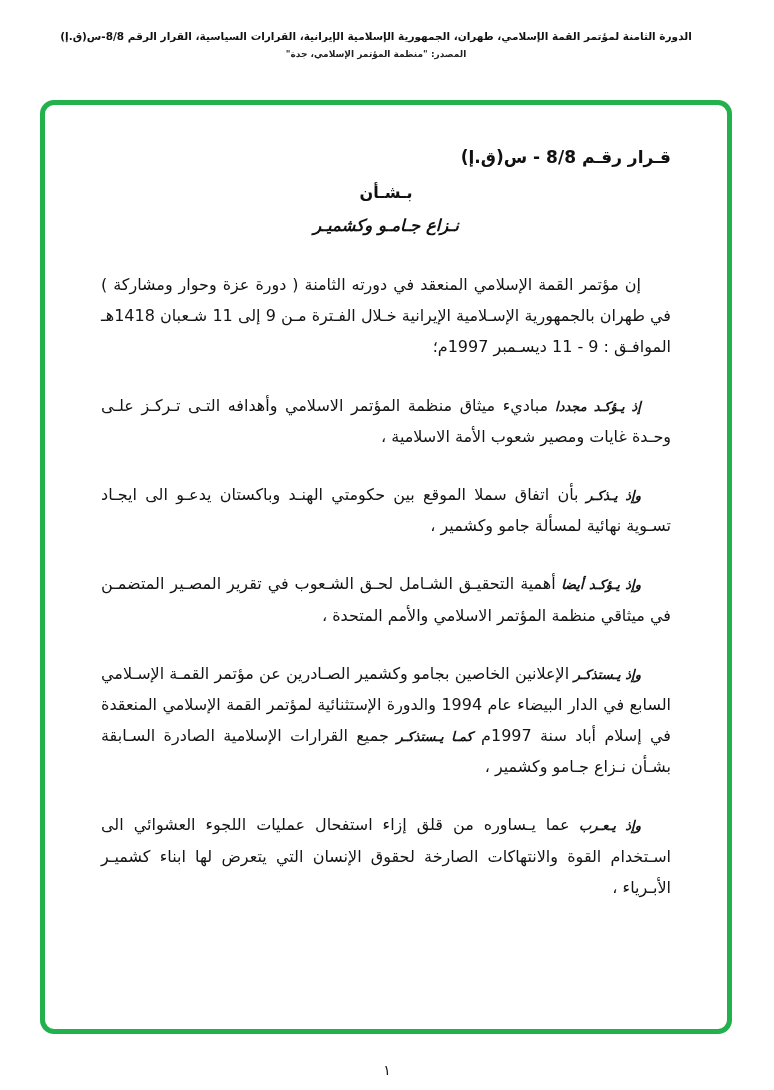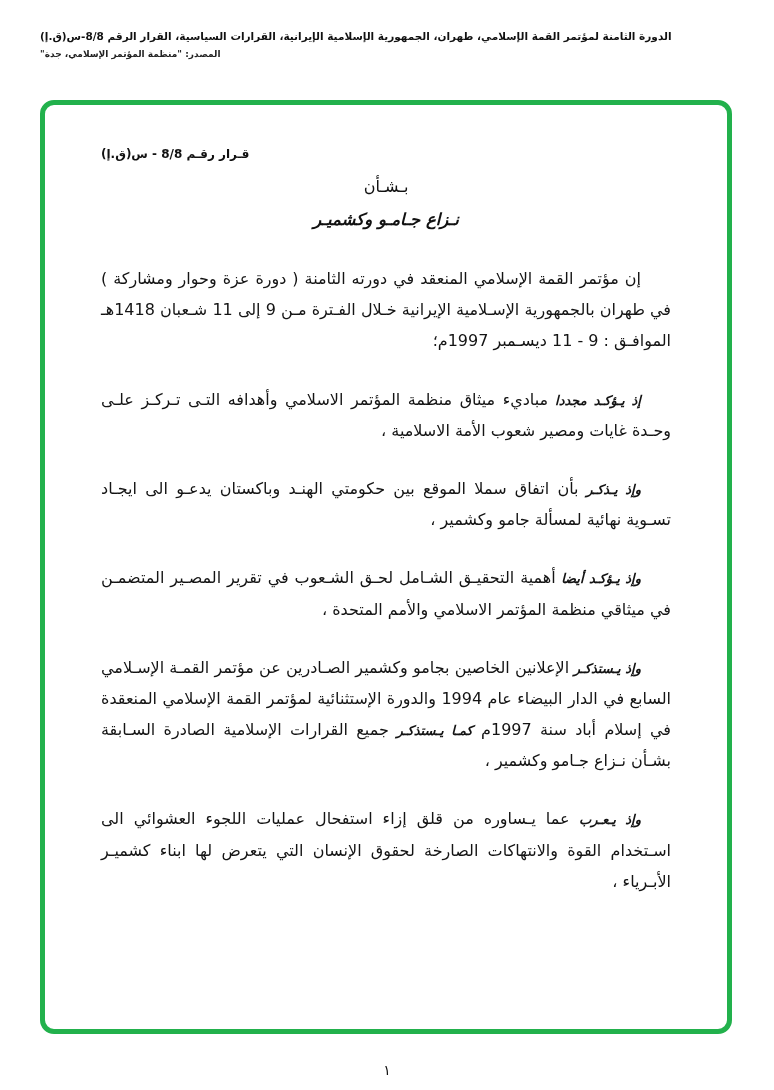--- a/index.html
+++ b/index.html
@@ -14,21 +14,21 @@
     background: #ffffff;
     direction: rtl;
     overflow: hidden;
   }
 
   .header {
     position: absolute;
     top: 30px;
     right: 62px;
     left: 40px;
-    text-align: left;
+    text-align: center;
     color: #111;
   }
   .header-line1 {
     font-size: 10.5px;
     font-weight: 700;
     letter-spacing: 0.2px;
     white-space: nowrap;
   }
   .header-line2 {
     margin-top: 7px;
@@ -44,29 +44,29 @@
     left: 40px;
     bottom: 56px;
     border: 5px solid #22b14c;
     border-radius: 14px;
     padding: 42px 56px 8px 56px;
     overflow: hidden;
     background: #fff;
   }
 
   .doc-title {
-    text-align: left;
+    text-align: right;
     font-weight: 700;
-    font-size: 12px;
+    font-size: 17px;
     color: #111;
     letter-spacing: 1px;
   }
   .doc-subject-label {
     text-align: center;
-    font-weight: 400;
+    font-weight: 700;
     font-size: 16px;
     margin-top: 16px;
     letter-spacing: 2px;
     color: #111;
   }
   .doc-subject {
     text-align: center;
     font-weight: 700;
     font-size: 16.5px;
     margin-top: 14px;

